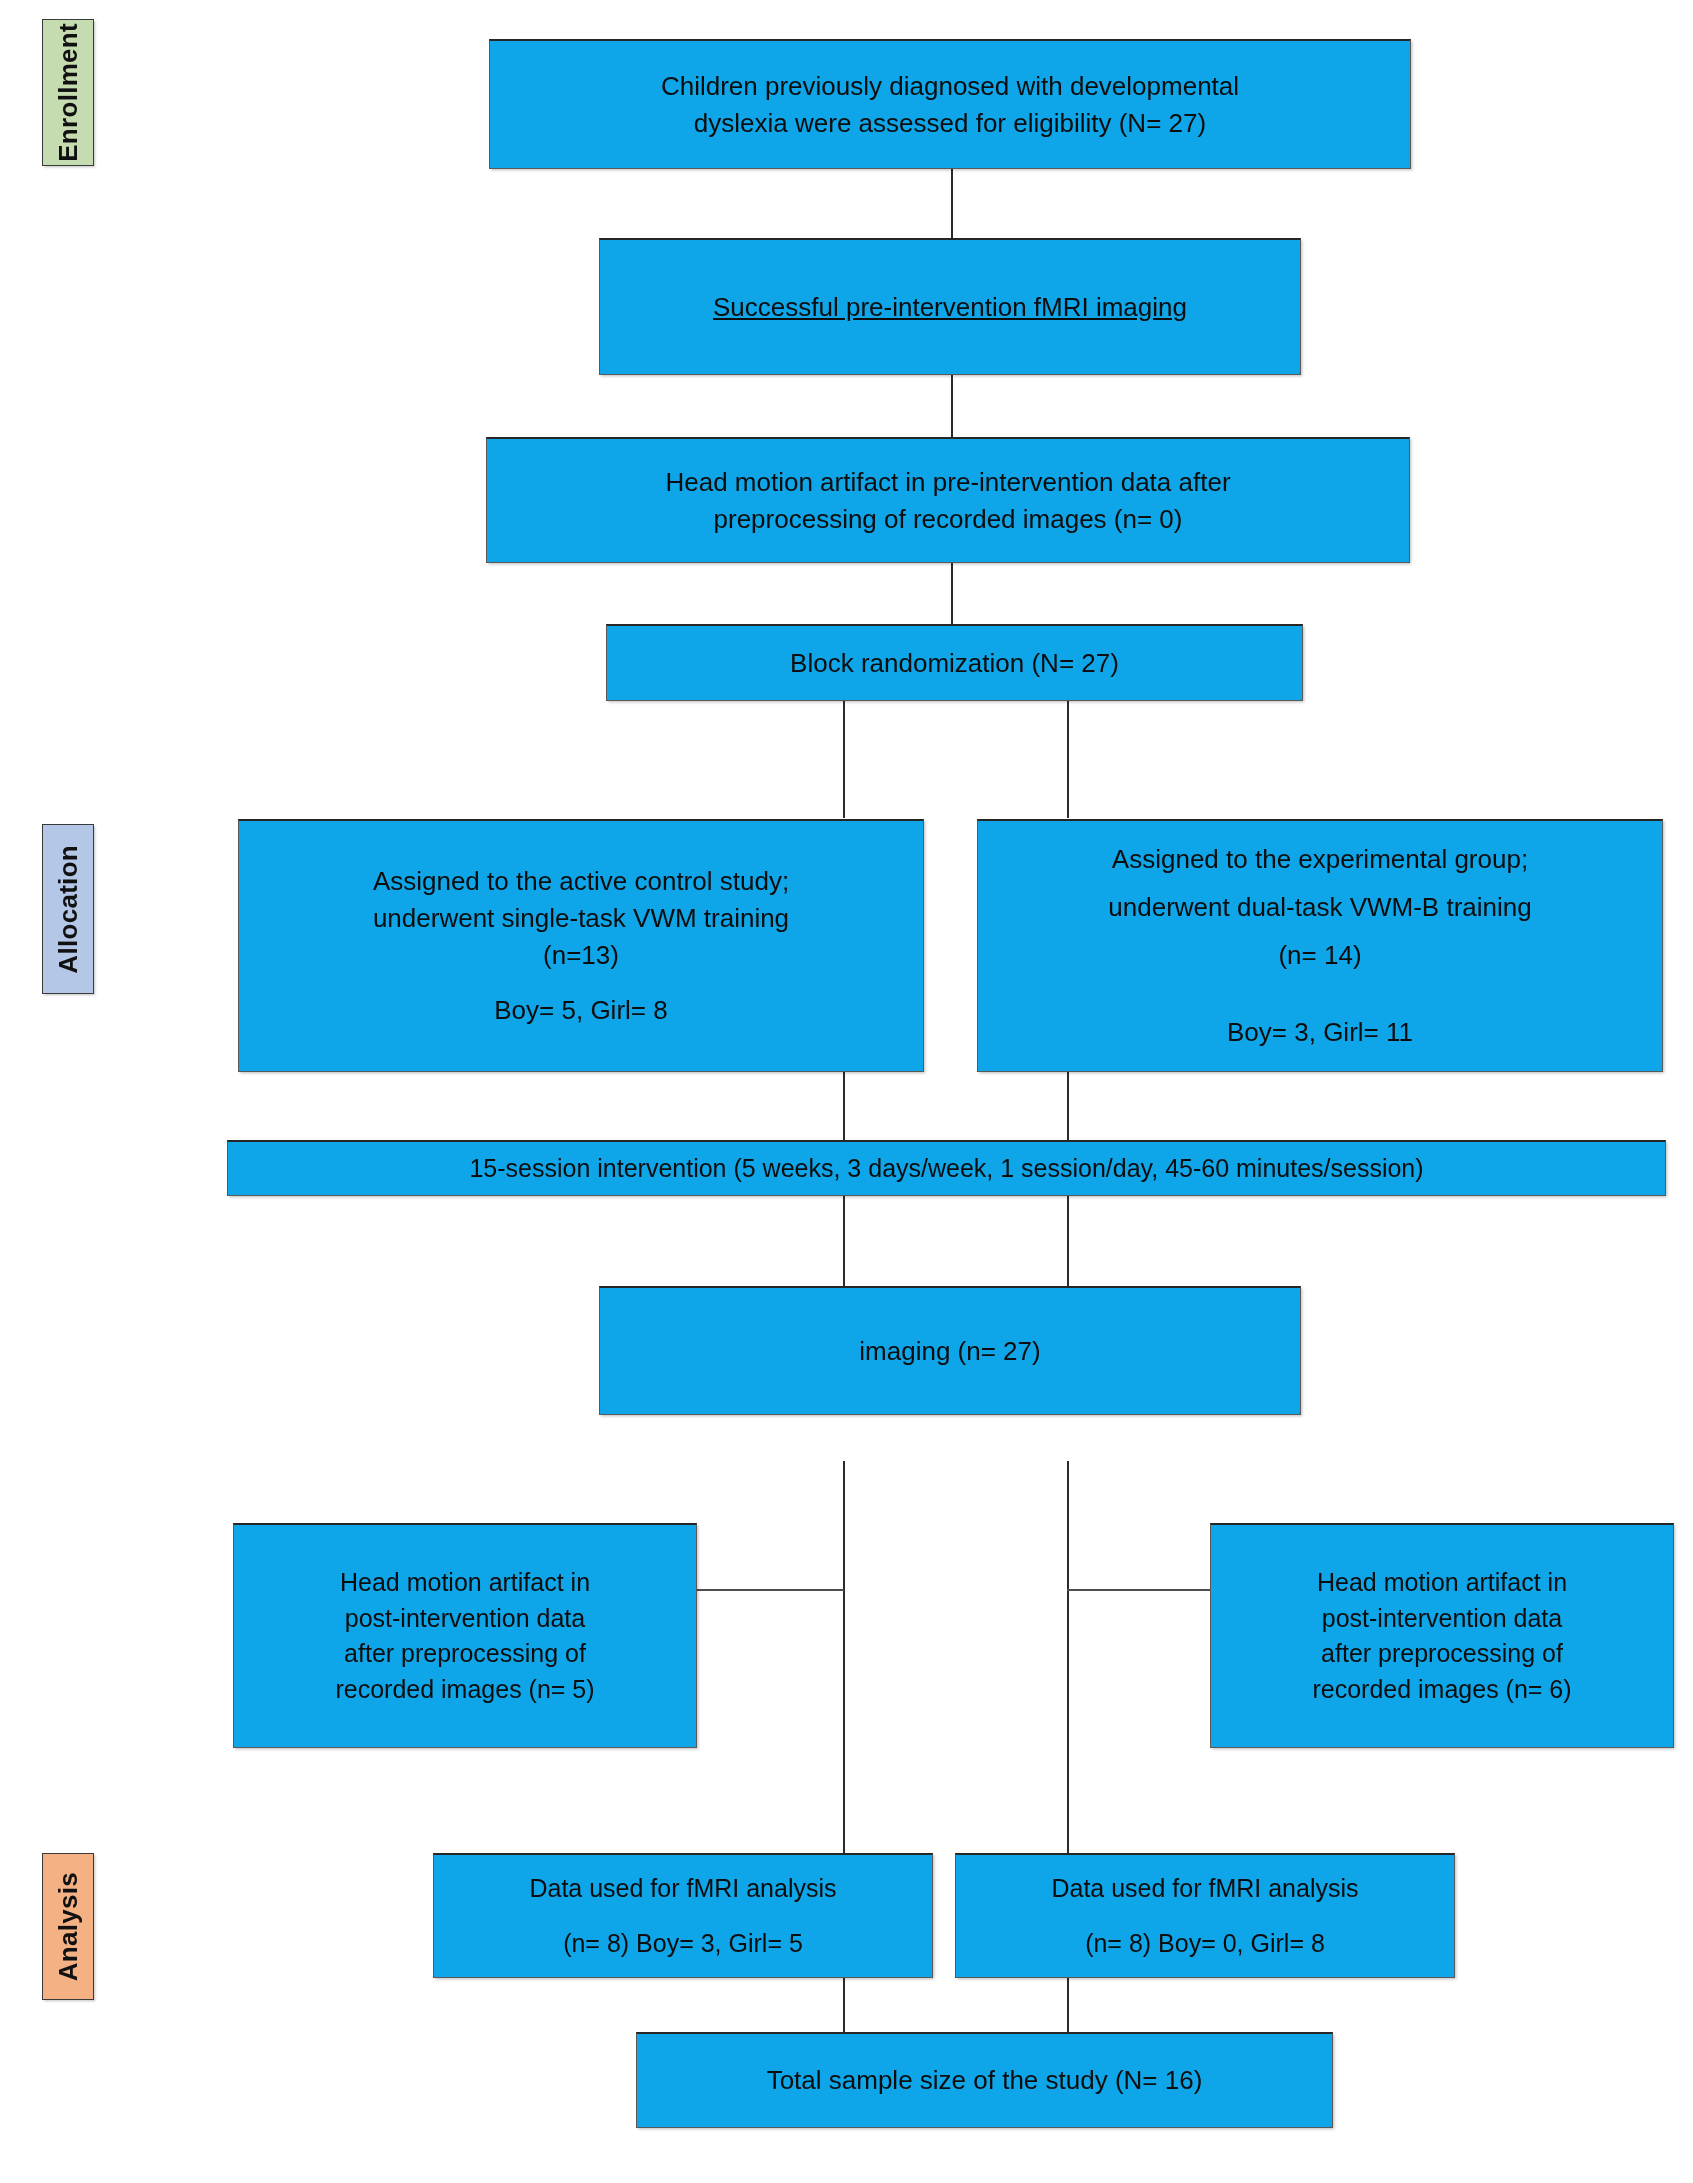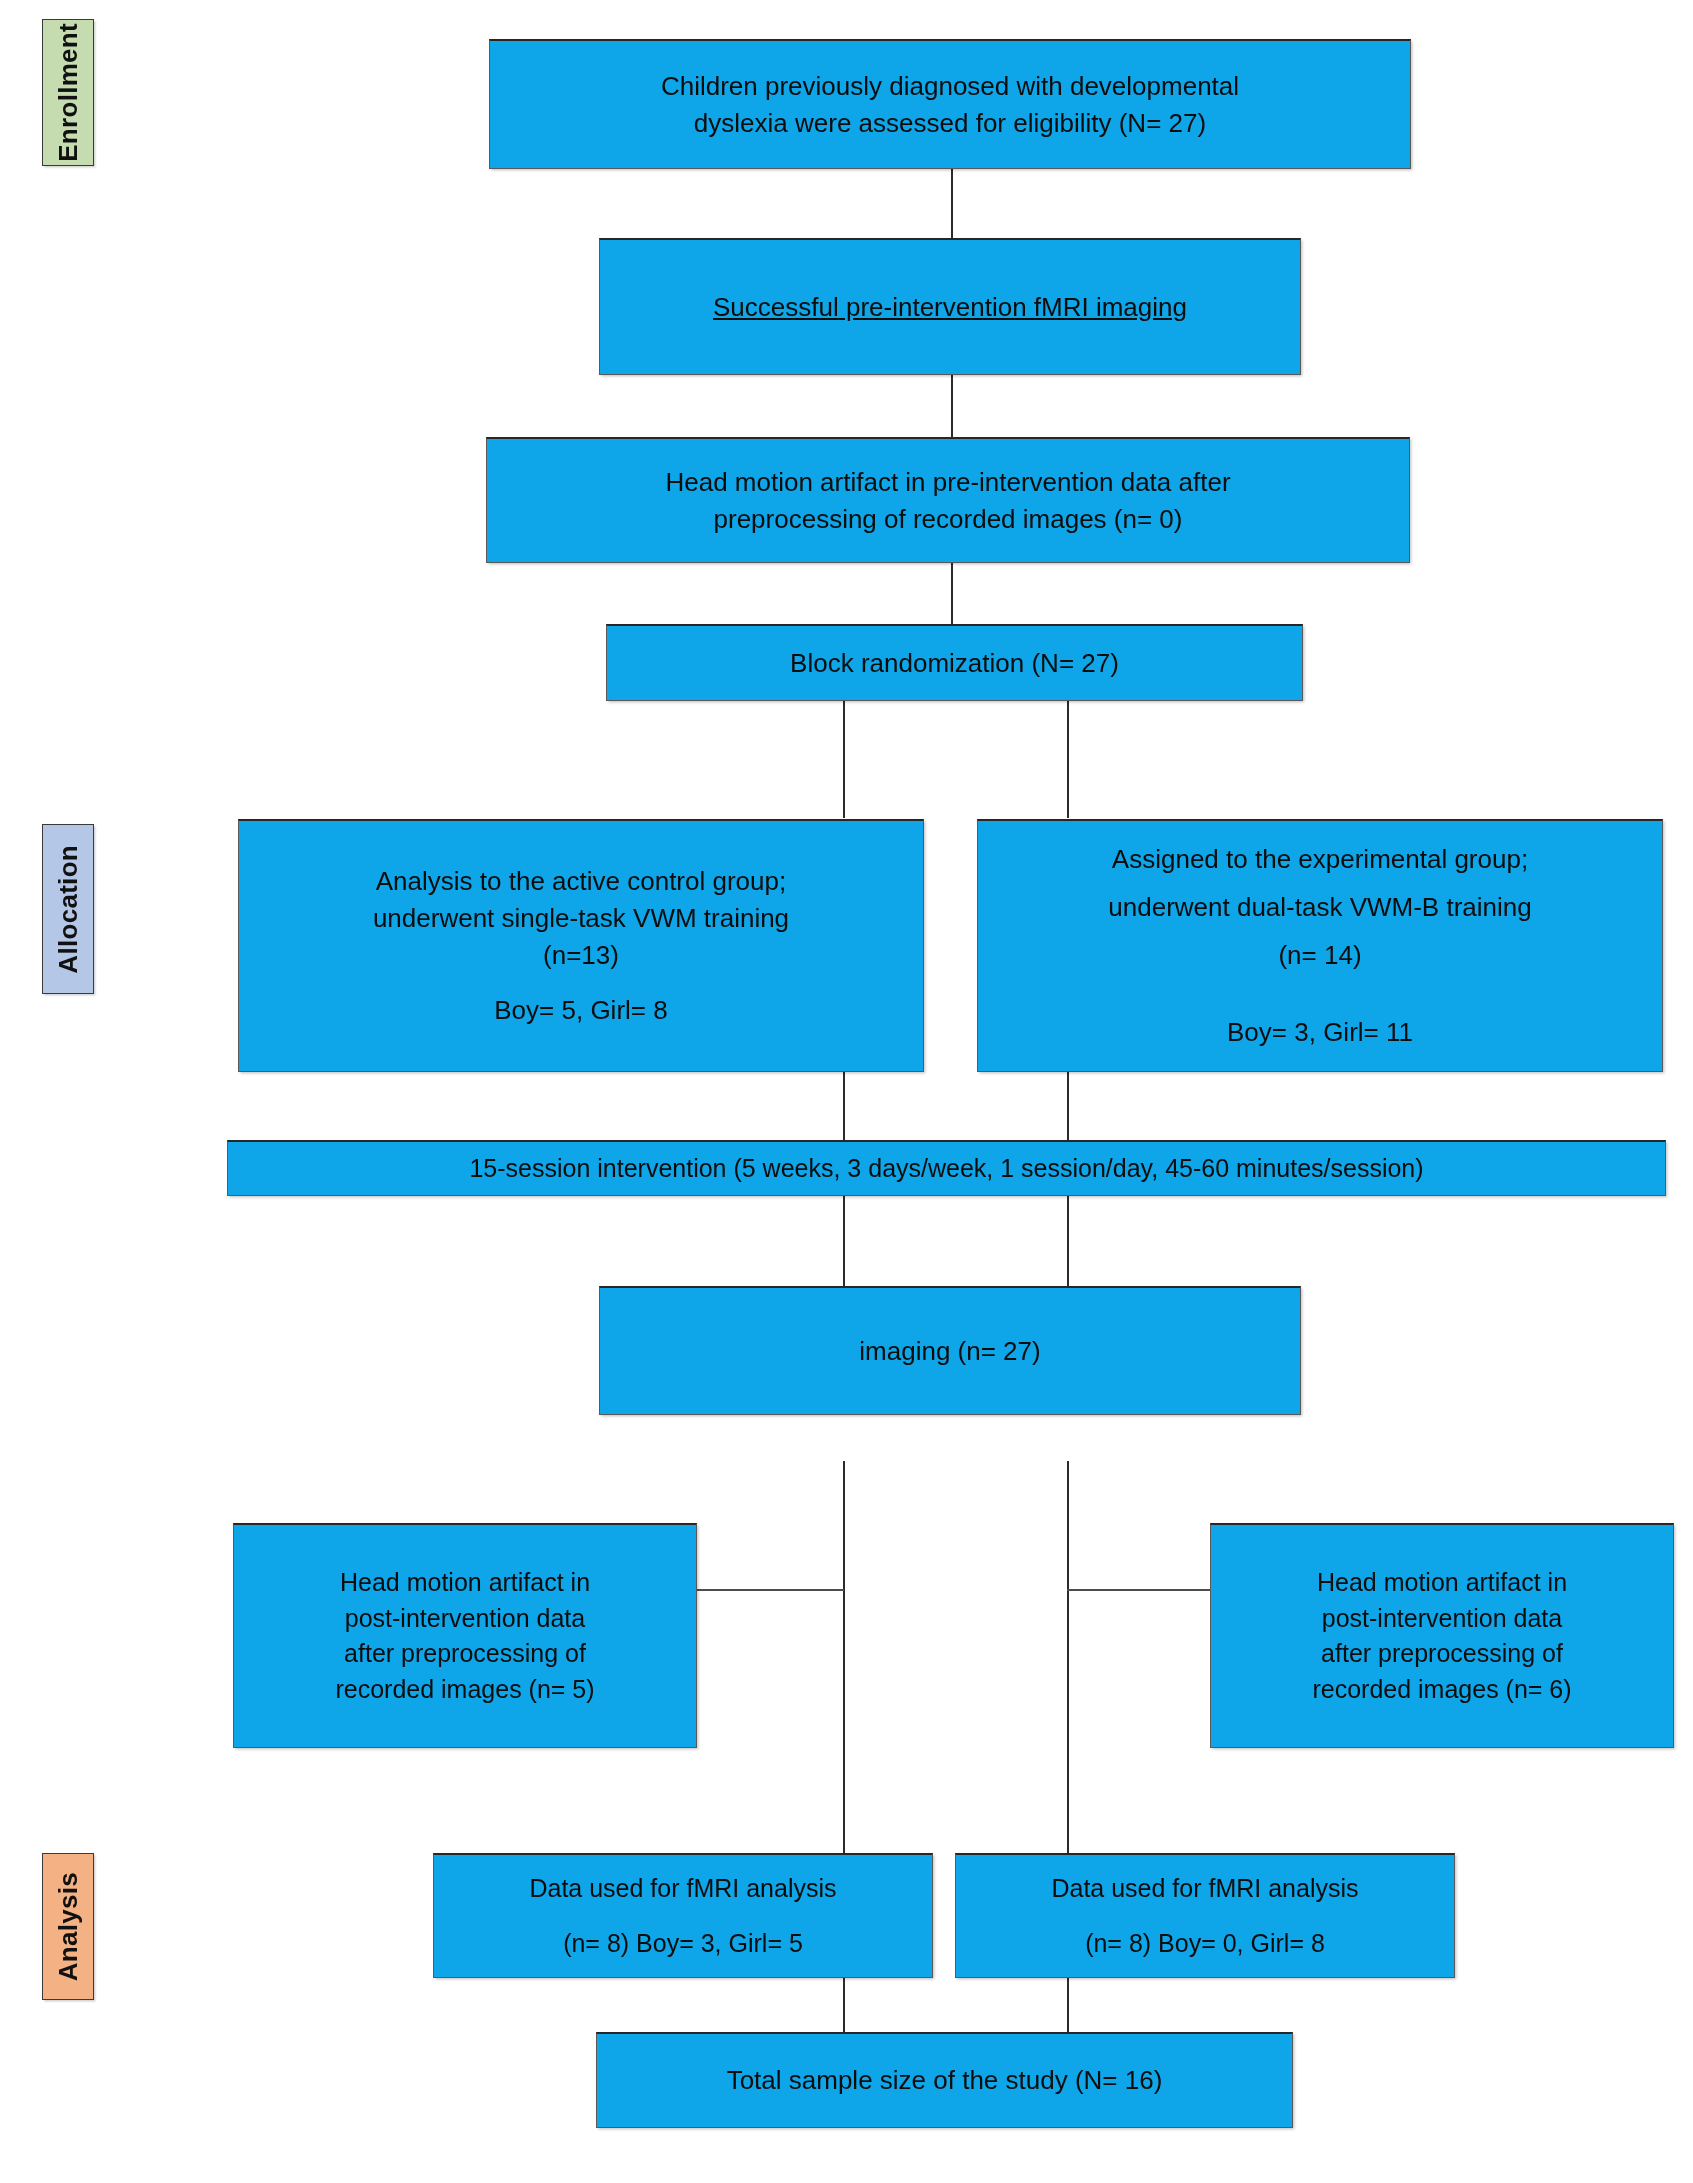--- a/index.html
+++ b/index.html
@@ -127,21 +127,21 @@
   <div class="fbox" style="left:486px; top:437px; width:924px; height:126px;">
     <span class="ln">Head motion artifact in pre-intervention data after</span>
     <span class="ln">preprocessing of recorded images (n= 0)</span>
   </div>
 
   <div class="fbox" style="left:606px; top:624px; width:697px; height:77px;">
     <span class="ln">Block randomization (N= 27)</span>
   </div>
 
   <div class="fbox" style="left:238px; top:819px; width:686px; height:253px;">
-    <span class="ln">Analysis to the active control group;</span>
+    <span class="ln">Assigned to the active control study;</span>
     <span class="ln">underwent single-task VWM training</span>
     <span class="ln">(n=13)</span>
     <span class="gap"></span>
     <span class="ln">Boy= 5, Girl= 8</span>
   </div>
 
   <div class="fbox" style="left:977px; top:819px; width:686px; height:253px;gap:11px;">
     <span class="ln">Assigned to the experimental group;</span>
     <span class="ln">underwent dual-task VWM-B training</span>
     <span class="ln">(n= 14)</span>
@@ -176,18 +176,18 @@
     <span class="gap"></span>
     <span class="ln">(n= 8) Boy= 3, Girl= 5</span>
   </div>
 
   <div class="fbox" style="left:955px; top:1853px; width:500px; height:125px; font-size:25px;">
     <span class="ln">Data used for fMRI analysis</span>
     <span class="gap"></span>
     <span class="ln">(n= 8) Boy= 0, Girl= 8</span>
   </div>
 
-  <div class="fbox" style="left:596px; top:2032px; width:697px; height:96px;">
+  <div class="fbox" style="left:636px; top:2032px; width:697px; height:96px;">
     <span class="ln">Total sample size of the study (N= 16)</span>
   </div>
 
 </div>
 
 
 </body></html>

